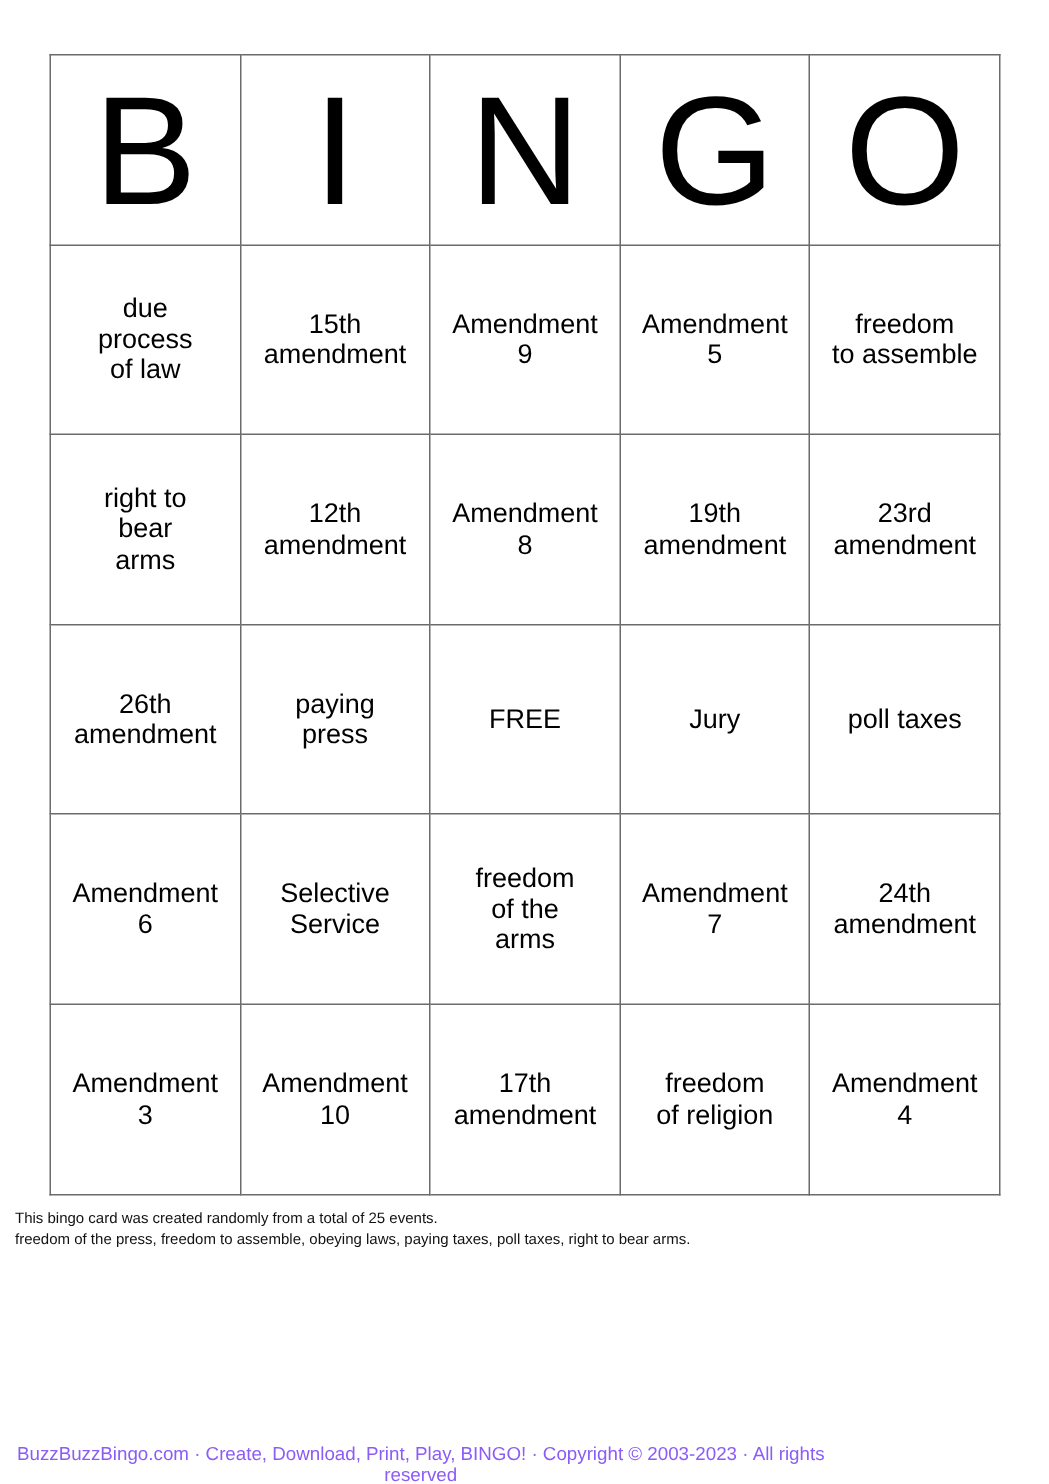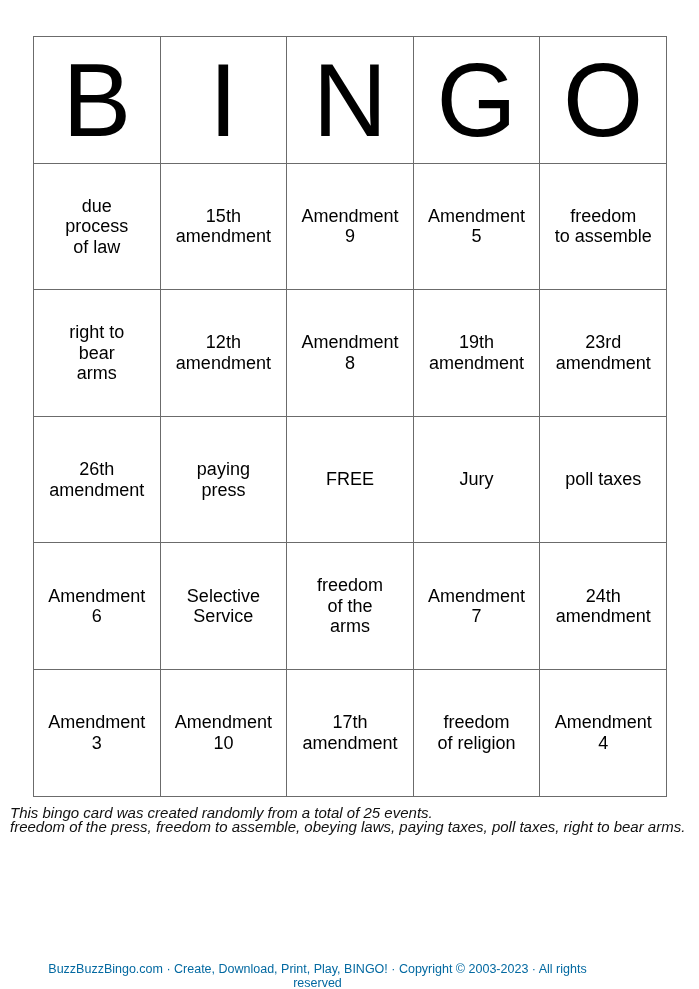--- a/index.html
+++ b/index.html
@@ -22,26 +22,26 @@
     .card thead td {
       font-size: 103px; line-height: 1; padding-top: 2px;
     }
     .cell-text {
       font-size: 18px; line-height: 20.5px;
       display: inline-block;
     }
     .cell-text span { display: block; white-space: nowrap; }
     .notes {
       position: absolute; left: 10px; top: 806px; width: 680px;
-      font-size: 15px; line-height: 13.5px; color: #111; font-style: italic;
+      font-size: 10px; line-height: 13.5px; color: #111;
     }
     .notes div { white-space: nowrap; }
     .footer {
       position: absolute; left: 0; top: 962px; width: 561px;
-      text-align: center; font-size: 12.5px; color: #0369a1; margin-left: 37px;
+      text-align: center; font-size: 12.5px; color: #8b5cf6;
     }
   </style>
 </head>
 <body>
 
 <table class="card">
   <thead>
     <tr>
       <td>B</td>
       <td>I</td>

